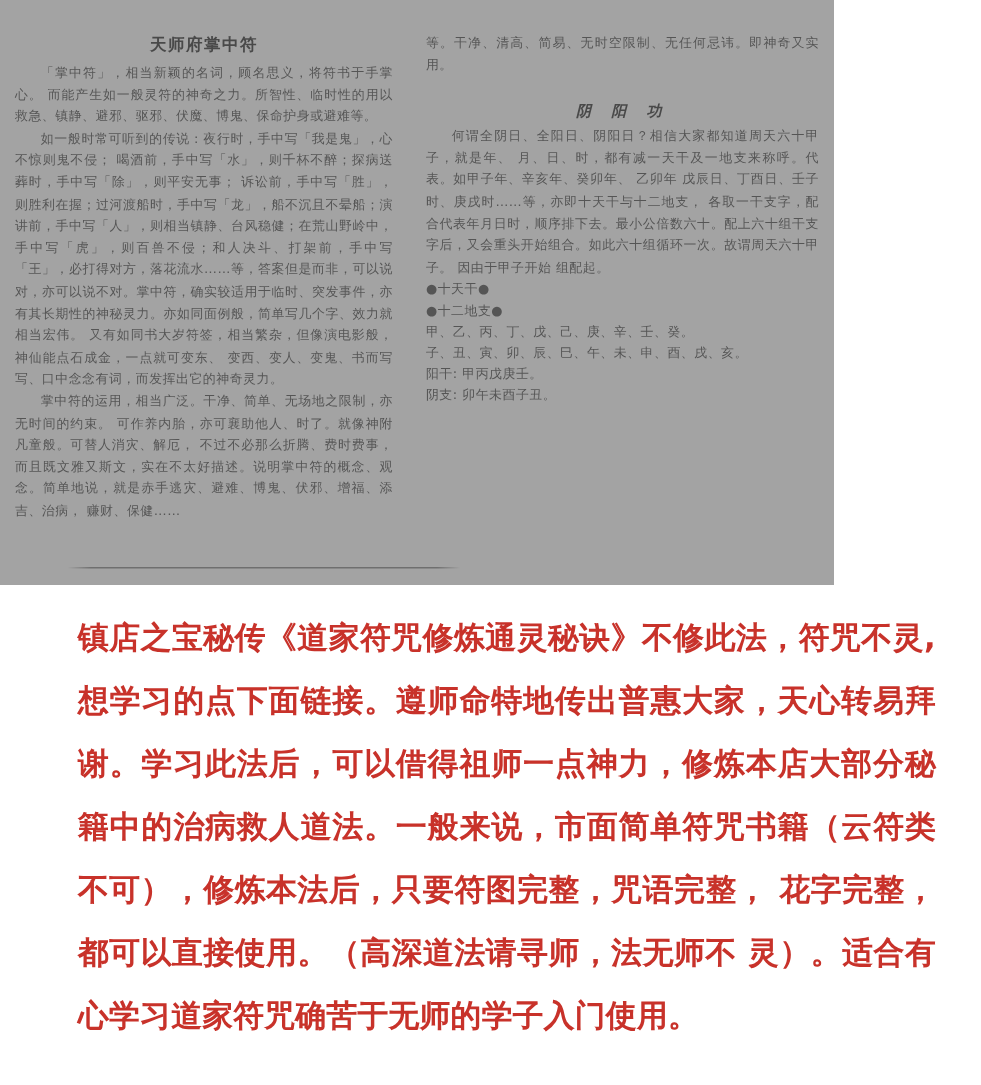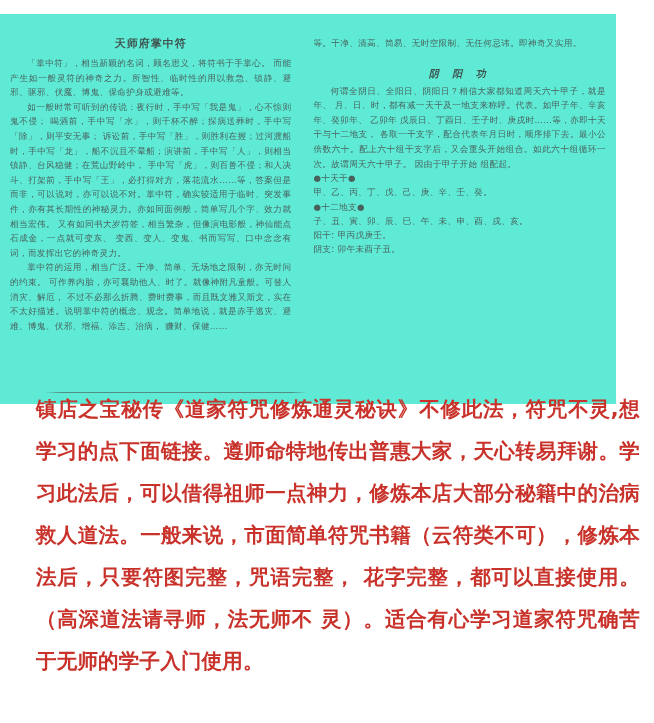--- a/index.html
+++ b/index.html
@@ -12,24 +12,24 @@
     width: 654px;
     height: 723px;
     font-family: "DejaVu Sans", "Liberation Sans", sans-serif;
     overflow: hidden;
     position: relative;
   }
 
   
   .scan {
     position: absolute;
-    left: 0; top: 14px;
-    width: 616px;
+    left: 0; top: 0;
+    width: 556px;
     height: 390px;
-    background: #5eead4;
+    background: #a3a3a3;
   }
   .scan-cols {
     display: flex;
     gap: 22px;
     padding: 22px 10px 0 10px;
     box-sizing: border-box;
   }
   .scan-col {
     position: relative;
   }
@@ -103,21 +103,21 @@
     width: 654px;
     padding: 0 14px 0 36px;
     box-sizing: border-box;
   }
   .promo-text {
     color: #c8322a;
     font-weight: bold;
     font-size: 20.5px;
     line-height: 42px;
     letter-spacing: .2px;
-    margin: 0;
+    margin: 16px;
     text-align: justify;
     text-justify: inter-character;
     font-family: "DejaVu Sans", "Liberation Sans", sans-serif;
   }
 </style>
 </head>
 <body>
 
 <div class="scan">
   <div class="scan-cols">
@@ -130,23 +130,23 @@
     </div>
 
     <div class="scan-col col-right">
       <p class="scan-text">等。干净、清高、简易、无时空限制、无任何忌讳。即神奇又实用。</p>
 
       <div class="scan-subtitle">阴 阳 功</div>
 
       <p class="scan-text indent">何谓全阴日、全阳日、阴阳日？相信大家都知道周天六十甲子，就是年、 月、日、时，都有减一天干及一地支来称呼。代表。如甲子年、辛亥年、癸卯年、 乙卯年 戊辰日、丁酉日、壬子时、庚戌时……等，亦即十天干与十二地支， 各取一干支字，配合代表年月日时，顺序排下去。最小公倍数六十。配上六十组干支字后，又会重头开始组合。如此六十组循环一次。故谓周天六十甲子。 因由于甲子开始 组配起。</p>
 
       <div class="scan-list">●十天干●</div>
+      <div class="scan-list">●十二地支●</div>
+
       <div class="scan-list">甲、乙、丙、丁、戊、己、庚、辛、壬、癸。</div>
-
-      <div class="scan-list">●十二地支●</div>
       <div class="scan-list">子、丑、寅、卯、辰、巳、午、未、申、酉、戌、亥。</div>
 
       <div class="scan-list">
         <span>阳干:</span>
         <span>甲丙戊庚壬。</span>
       </div>
       <div class="scan-list">
         <span>阴支:</span>
         <span>卯午未酉子丑。</span>
       </div>

